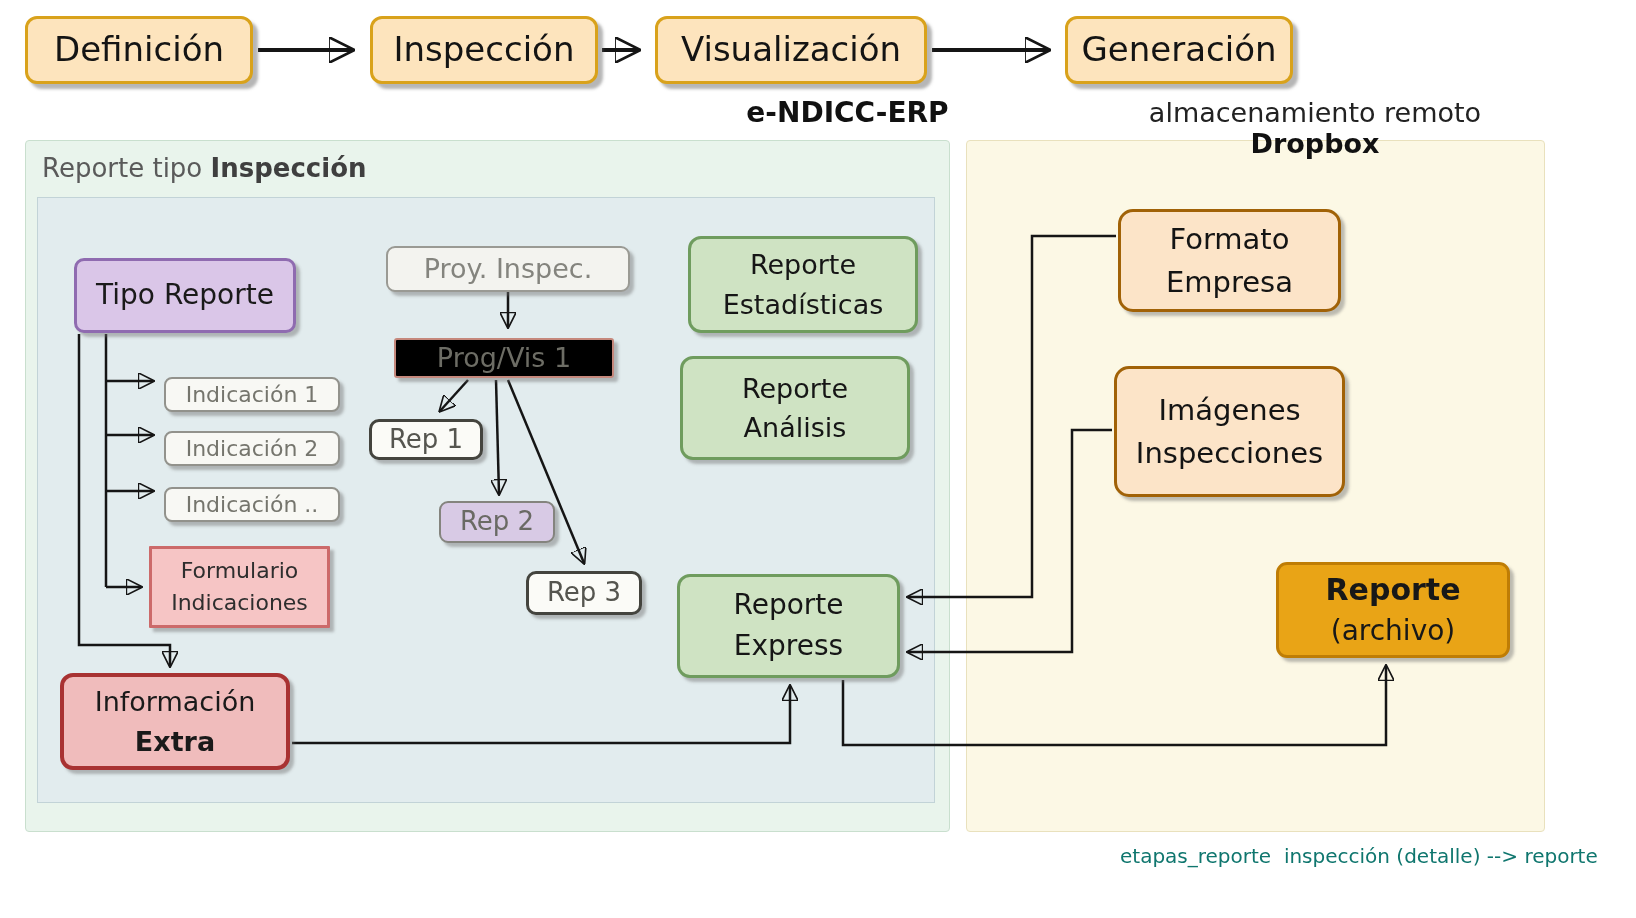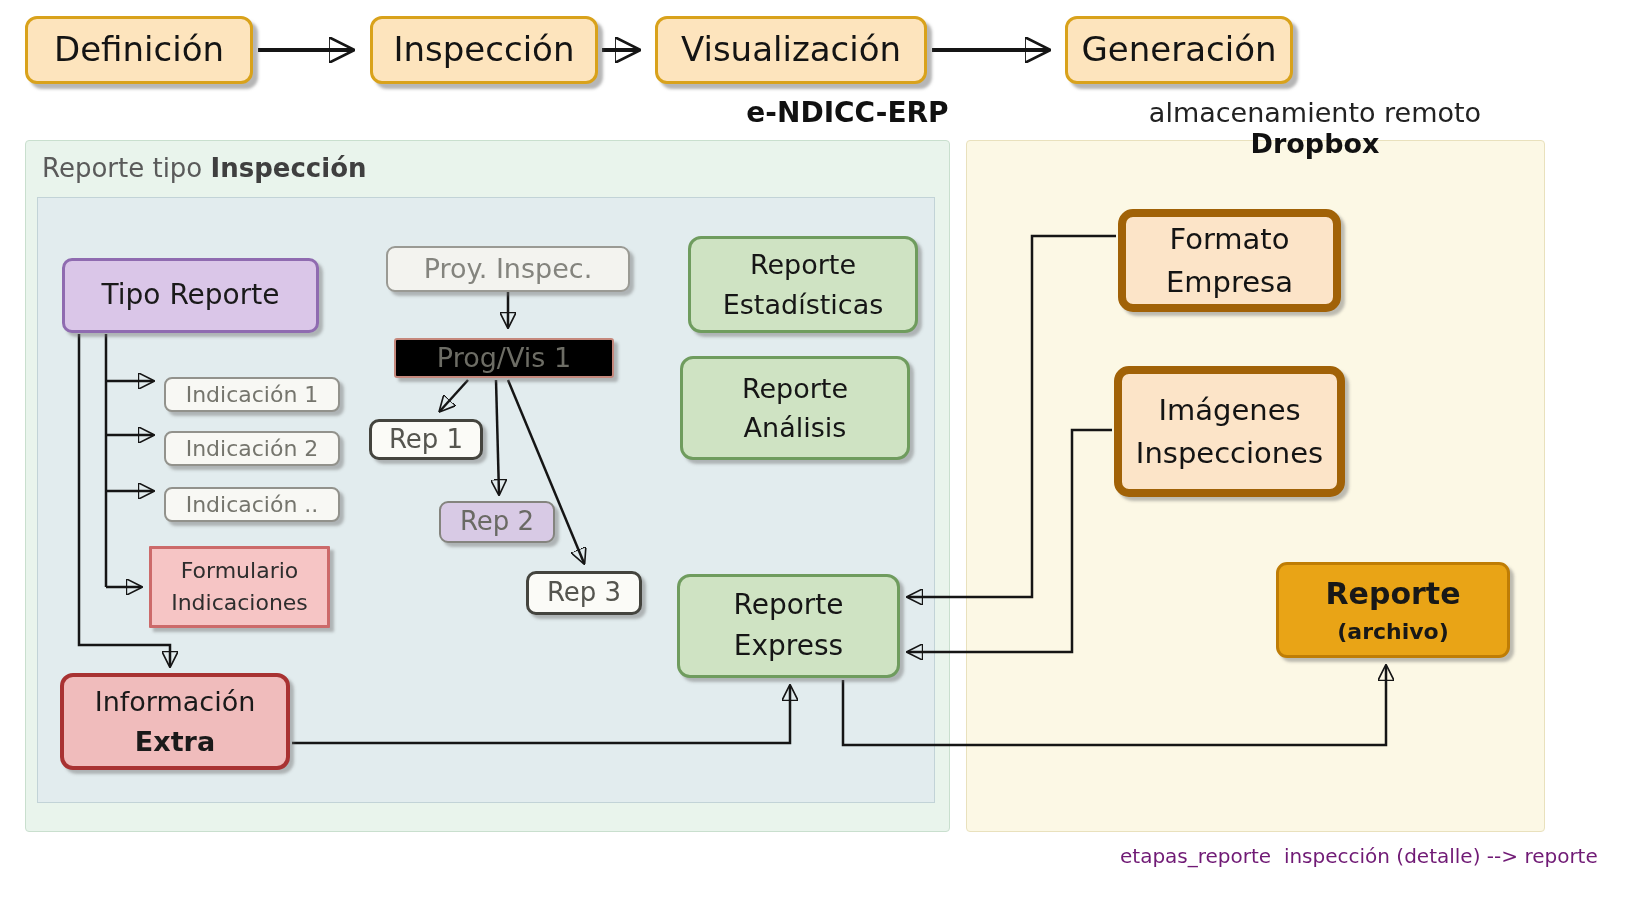--- a/index.html
+++ b/index.html
@@ -27,25 +27,25 @@
 
   .box-purple { background:#dac6e8; border:3px solid #8f6bb0; font-size:28px; color:#1a1a1a; }
   .box-gray   { background:#f3f3ef; border:2px solid #9a9a94; font-size:27px; color:#84847e; border-radius:9px; }
   .box-salmon { background:#000000; border:2px solid #c5887c; font-size:27px; color:#6d6d65; border-radius:3px; }
   .box-green  { background:#cfe3c3; border:3px solid #6f9c5e; font-size:27px; color:#161616; border-radius:13px; }
   .box-ind    { background:#f8f8f4; border:2px solid #92928c; font-size:22px; color:#75756d; border-radius:8px;margin-top:13px; }
   .box-rep    { background:#fbfbf7; border:3px solid #44443e; font-size:26px; color:#55554f; border-radius:10px; }
   .box-rep2   { background:#d8cae5; border:2px solid #84847e; font-size:26px; color:#6a6a64; border-radius:9px; }
   .box-pink   { background:#f6c5c5; border:3px solid #cc6a6a; font-size:22px; color:#2e2e2e; border-radius:1px; }
   .box-red    { background:#f0bcbc; border:4px solid #a83232; font-size:27px; color:#1a1a1a; border-radius:13px; }
-  .box-peach  { background:#fce4c8; border:8px solid #a16207; font-size:29px; color:#141414; border-radius:15px; }
+  .box-peach  { background:#fce4c8; border:3px solid #a16207; font-size:29px; color:#141414; border-radius:15px; }
   .box-orange { background:#e9a416; border:3px solid #bf7d05; font-size:30px; color:#181818; border-radius:11px; font-weight:bold; }
-  .box-orange .sub { font-size:22px; font-weight:bold; }
+  .box-orange .sub { font-size:28px; font-weight:normal; }
 
-  .caption { position:absolute; left:1120px; top:844px; width:412px; text-align:left; font-size:20px; color:#701a75; white-space:pre; }
+  .caption { position:absolute; left:1120px; top:844px; width:412px; text-align:left; font-size:20px; color:#0f766e; white-space:pre; }
 
   svg.wires { position:absolute; left:0; top:0; width:1636px; height:918px; pointer-events:none; }
   svg.wires path { fill:none; stroke:#151515; }
   .w-thin  { stroke-width:2.5px; }
   .w-thick { stroke-width:4px; }
 </style>
 </head>
 <body>
 
 <div class="canvas">
@@ -104,21 +104,21 @@
   </div>
   <div class="node stage" style="left:1065px;top:16px;width:228px;height:68px">
     <span>Generación</span>
   </div>
 
   <div class="lbl-erp">e-NDICC-ERP</div>
   <div class="lbl-storage">
     <span>almacenamiento remoto </span><b>Dropbox</b>
   </div>
 
-  <div class="node box-purple" style="left:62px;top:258px;width:257px;height:75px">
+  <div class="node box-purple" style="left:74px;top:258px;width:222px;height:75px">
     <span>Tipo Reporte</span>
   </div>
 
   <div class="node box-gray" style="left:386px;top:246px;width:244px;height:46px">
     <span>Proy. Inspec.</span>
   </div>
 
   <div class="node box-salmon" style="left:394px;top:338px;width:220px;height:40px">
     <span>Prog/Vis 1</span>
   </div>

